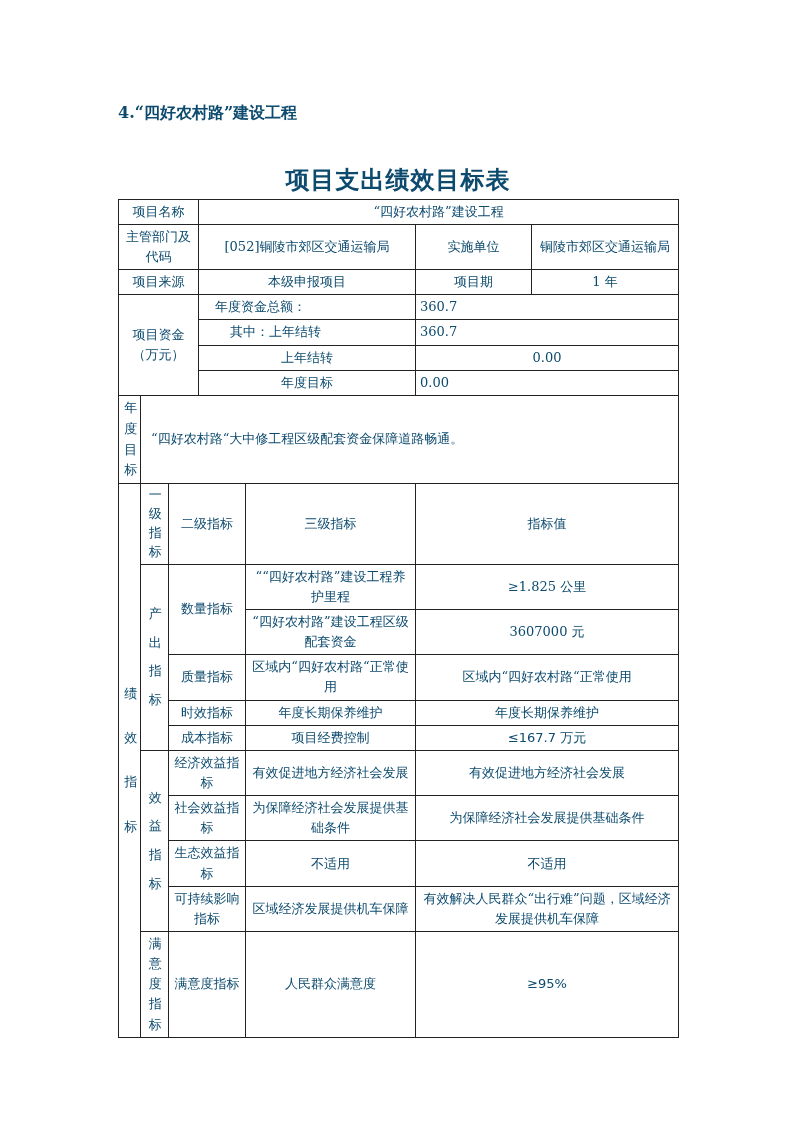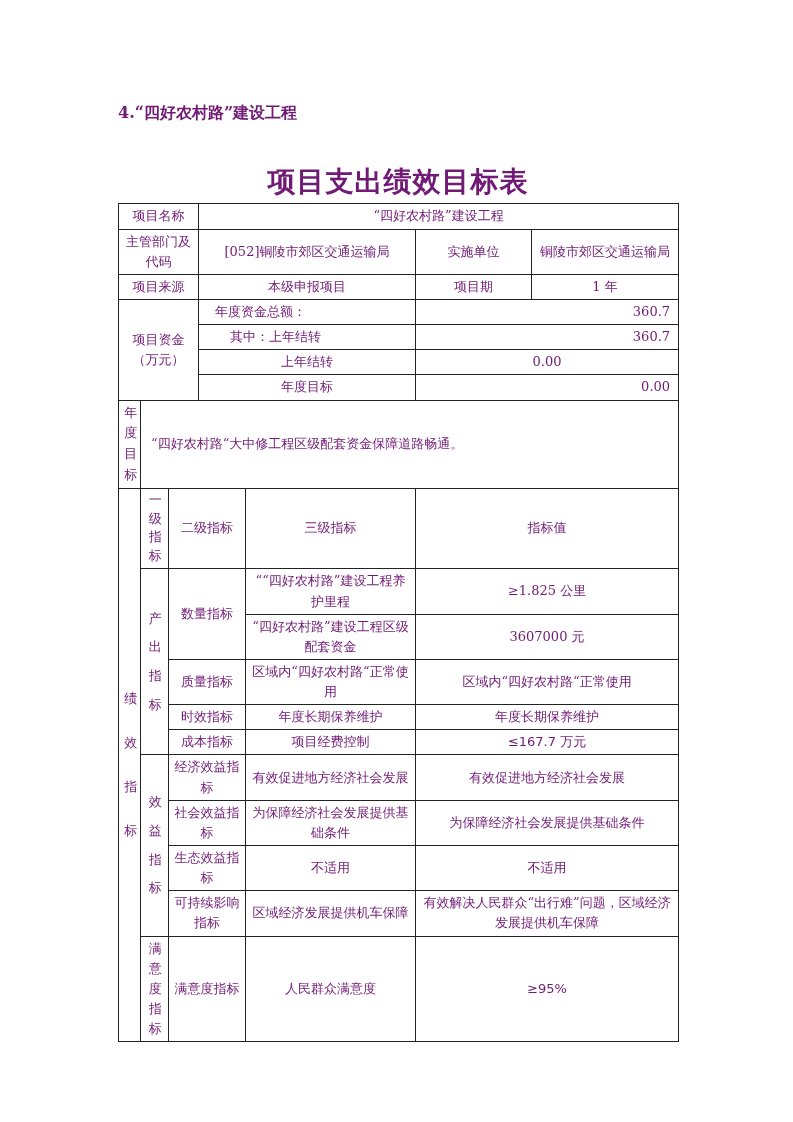--- a/index.html
+++ b/index.html
@@ -1,40 +1,40 @@
 <!DOCTYPE html>
 <html><head>
 <meta charset="utf-8">
 <style>
   * { box-sizing: border-box; }
   html,body { margin:0; padding:0; background:#888; }
   .page {
     position:relative; width:793px; height:1122px; margin:0 auto;
     background:#ffffff; overflow:hidden;
-    font-family:"DejaVu Serif","Liberation Serif",serif; color:#701a75;
+    font-family:"DejaVu Serif","Liberation Serif",serif; color:#0c4a6e;
   }
   .content { position:absolute; left:118px; top:103px; width:560px; }
   .heading { font-size:16px; font-weight:bold; line-height:1.2; margin:0; }
-  .tbl-title { font-size:28px; font-weight:bold; text-align:center; line-height:1.15; margin:44px 0 0 0; letter-spacing:1px; }
+  .tbl-title { font-size:24px; font-weight:bold; text-align:center; line-height:1.15; margin:44px 0 0 0; letter-spacing:1px; }
   .tbl-subtitle { font-size:12px; text-align:center; margin:9px 0 0 0; }
   table { border-collapse:collapse; table-layout:fixed; width:560px; margin-top:5px; }
   td {
     border:1px solid #222; font-size:13px; line-height:1.55;
     text-align:center; vertical-align:middle; padding:2px 4px;
     overflow:hidden; word-break:break-word;margin-left:20px;
   }
   .vert { display:inline-block; width:1.1em; word-break:break-all; text-align:right; }
   .lh-head { line-height:1.45; }
   .lh-goal { line-height:1.6; }
   .lh-group { line-height:2.2; }
   .lh-side { line-height:3.4; }
   .lh-sat { line-height:1.55; }
   .al1 { text-align:left; padding-left:16px; }
   .al2 { text-align:left; padding-left:31px; }
-  .vright { text-align:right; padding-right:8px; }
+  .vright { text-align:left; padding-right:8px; }
   .goal-text { text-align:left; padding-left:10px; padding-right:8px; }
   .sans { font-family:"DejaVu Sans","Liberation Sans",sans-serif; }
 </style>
 </head>
 <body>
 
 <div class="page">
   <div class="content">
 
     <p class="heading">4.“四好农村路”建设工程</p>

